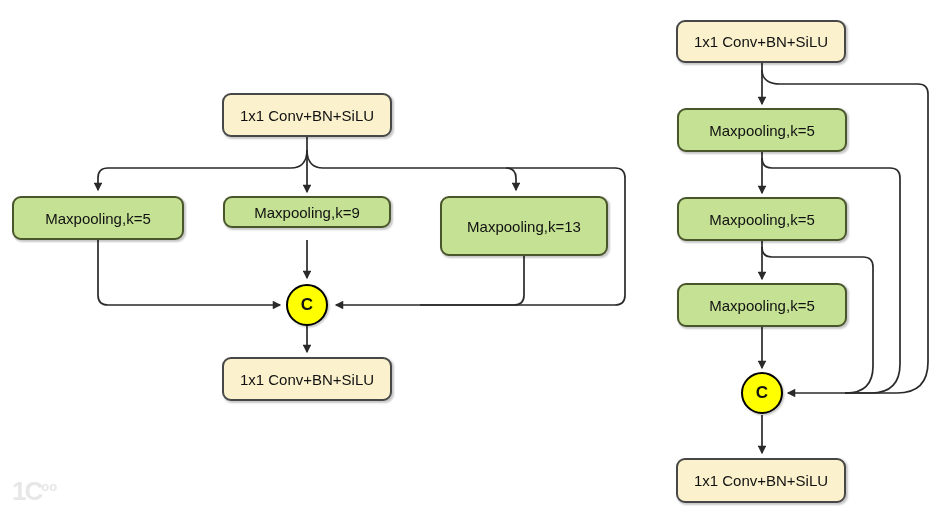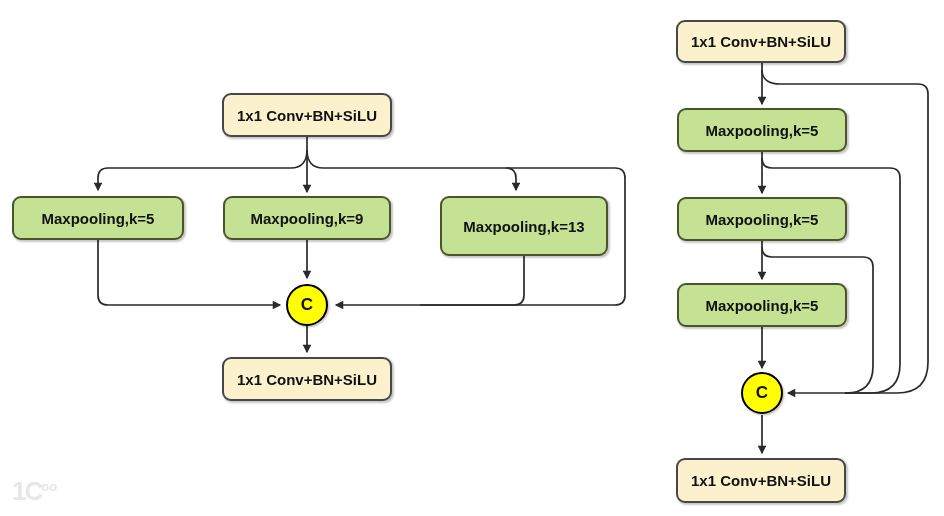--- a/index.html
+++ b/index.html
@@ -10,21 +10,21 @@
     overflow:hidden;
     font-family:"Liberation Sans","DejaVu Sans",sans-serif;
   }
   .wires{position:absolute;left:0;top:0;z-index:1;}
   .wires path{fill:none;stroke:var(--line-color);stroke-width:1.7;}
   #arrowhead path{fill:var(--line-color);stroke:none;}
   .node{
     position:absolute;z-index:2;
     display:flex;align-items:center;justify-content:center;
     border-radius:9px;
-    font-weight:bold;font-size:15px;color:#111;
+    font-weight:normal;font-size:15px;color:#111;
     box-shadow:1.5px 1.5px 2px rgba(0,0,0,0.22);
     box-sizing:border-box;white-space:nowrap;
   }
   .conv{background:var(--conv-fill);border:2px solid var(--conv-border);}
   .pool{background:var(--pool-fill);border:2px solid var(--pool-border);}
   .concat{
     position:absolute;z-index:3;
     width:42px;height:42px;border-radius:50%;
     background:var(--concat-fill);border:2.5px solid var(--concat-border);
     display:flex;align-items:center;justify-content:center;
@@ -75,21 +75,21 @@
       <path d="M848,393 H788" marker-end="url(#arrowhead)"></path>
       <path d="M762,327 V368" marker-end="url(#arrowhead)"></path>
       <path d="M762,415 V453" marker-end="url(#arrowhead)"></path>
     </g>
   </svg>
 
   <div class="node conv" style="left:222px;top:93px;width:170px;height:44px">1x1 Conv+BN+SiLU</div>
 
   <div class="node pool" style="left:12px;top:196px;width:172px;height:44px">Maxpooling,k=5</div>
 
-  <div class="node pool" style="left:223px;top:196px;width:168px;height:44px">Maxpooling,k=9</div>
+  <div class="node pool" style="left:223px;top:196px;width:168px;height:32px">Maxpooling,k=9</div>
 
   <div class="node pool" style="left:440px;top:196px;width:168px;height:60px">Maxpooling,k=13</div>
 
   <div class="concat" style="left:286px;top:284px">C</div>
 
   <div class="node conv" style="left:222px;top:357px;width:170px;height:44px">1x1 Conv+BN+SiLU</div>
 
   <div class="node conv" style="left:676px;top:20px;width:170px;height:43px">1x1 Conv+BN+SiLU</div>
 
   <div class="node pool" style="left:677px;top:108px;width:170px;height:44px">Maxpooling,k=5</div>

